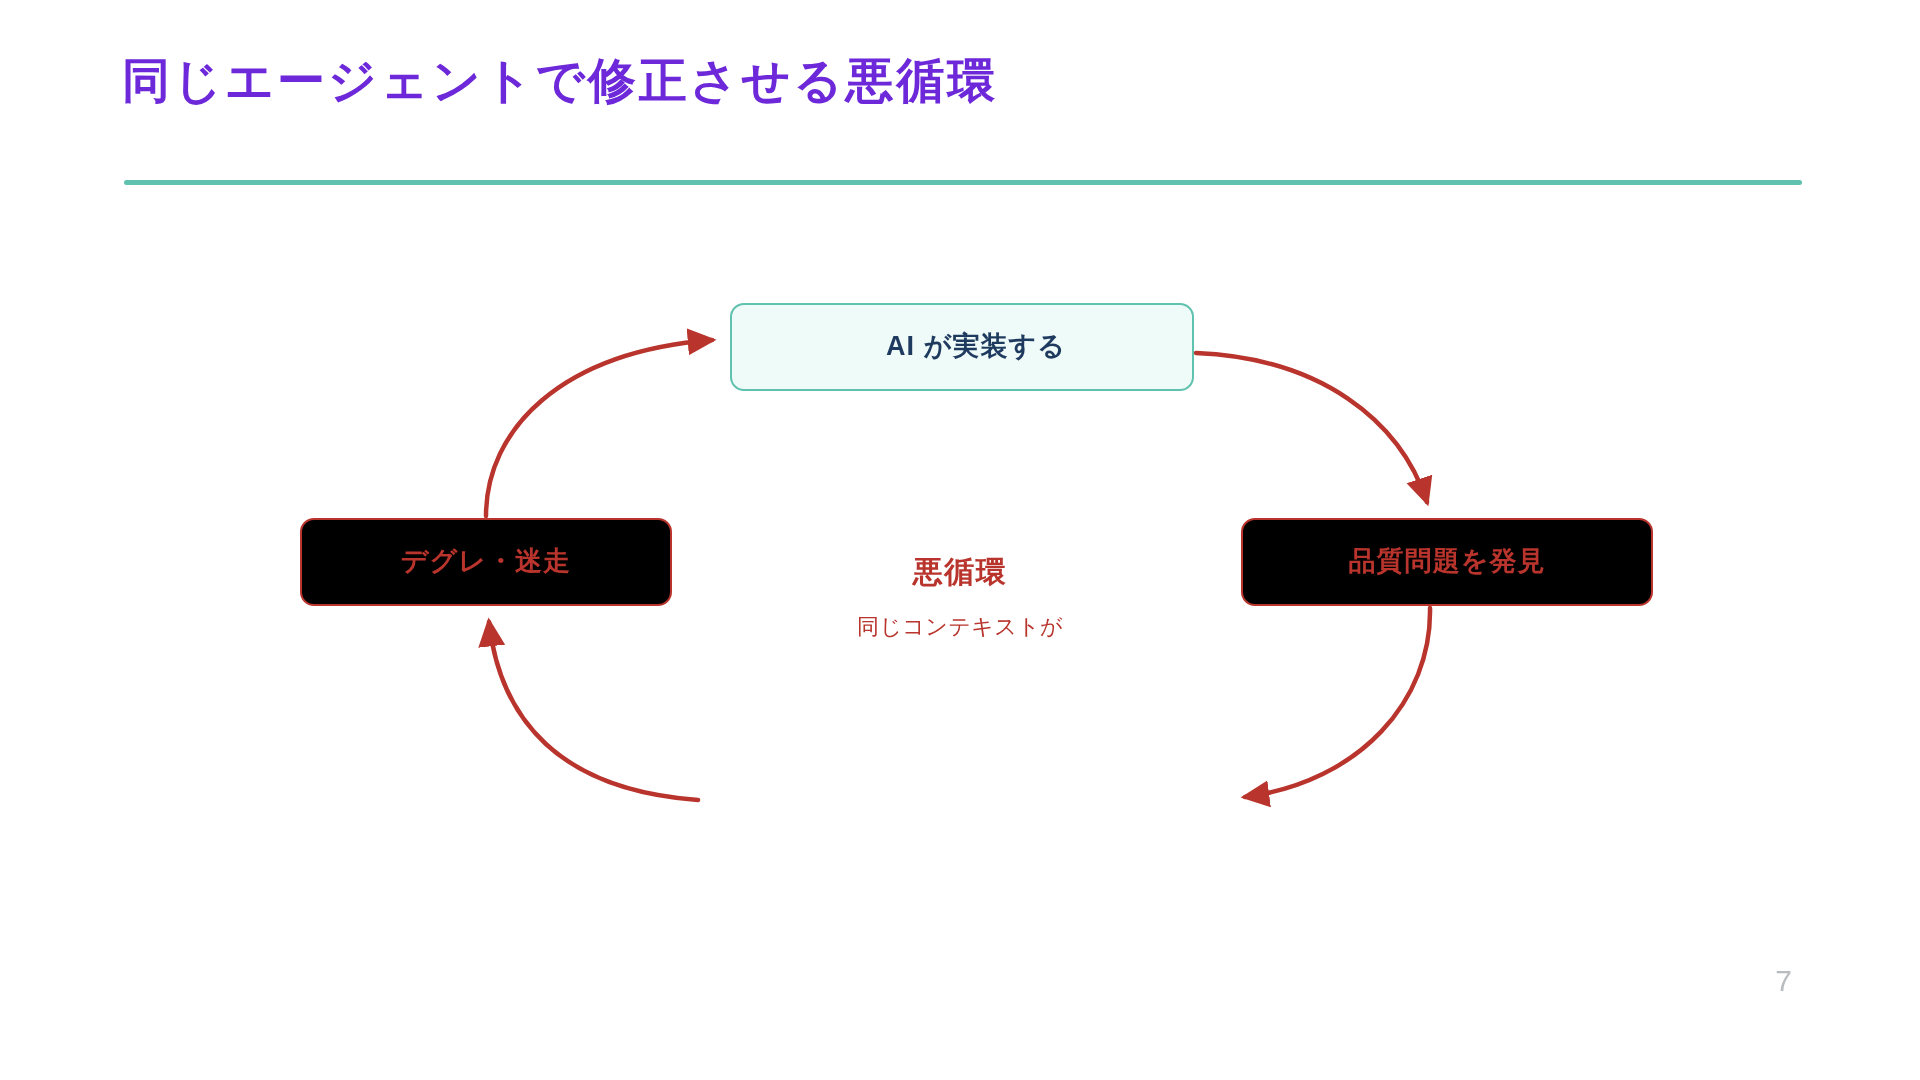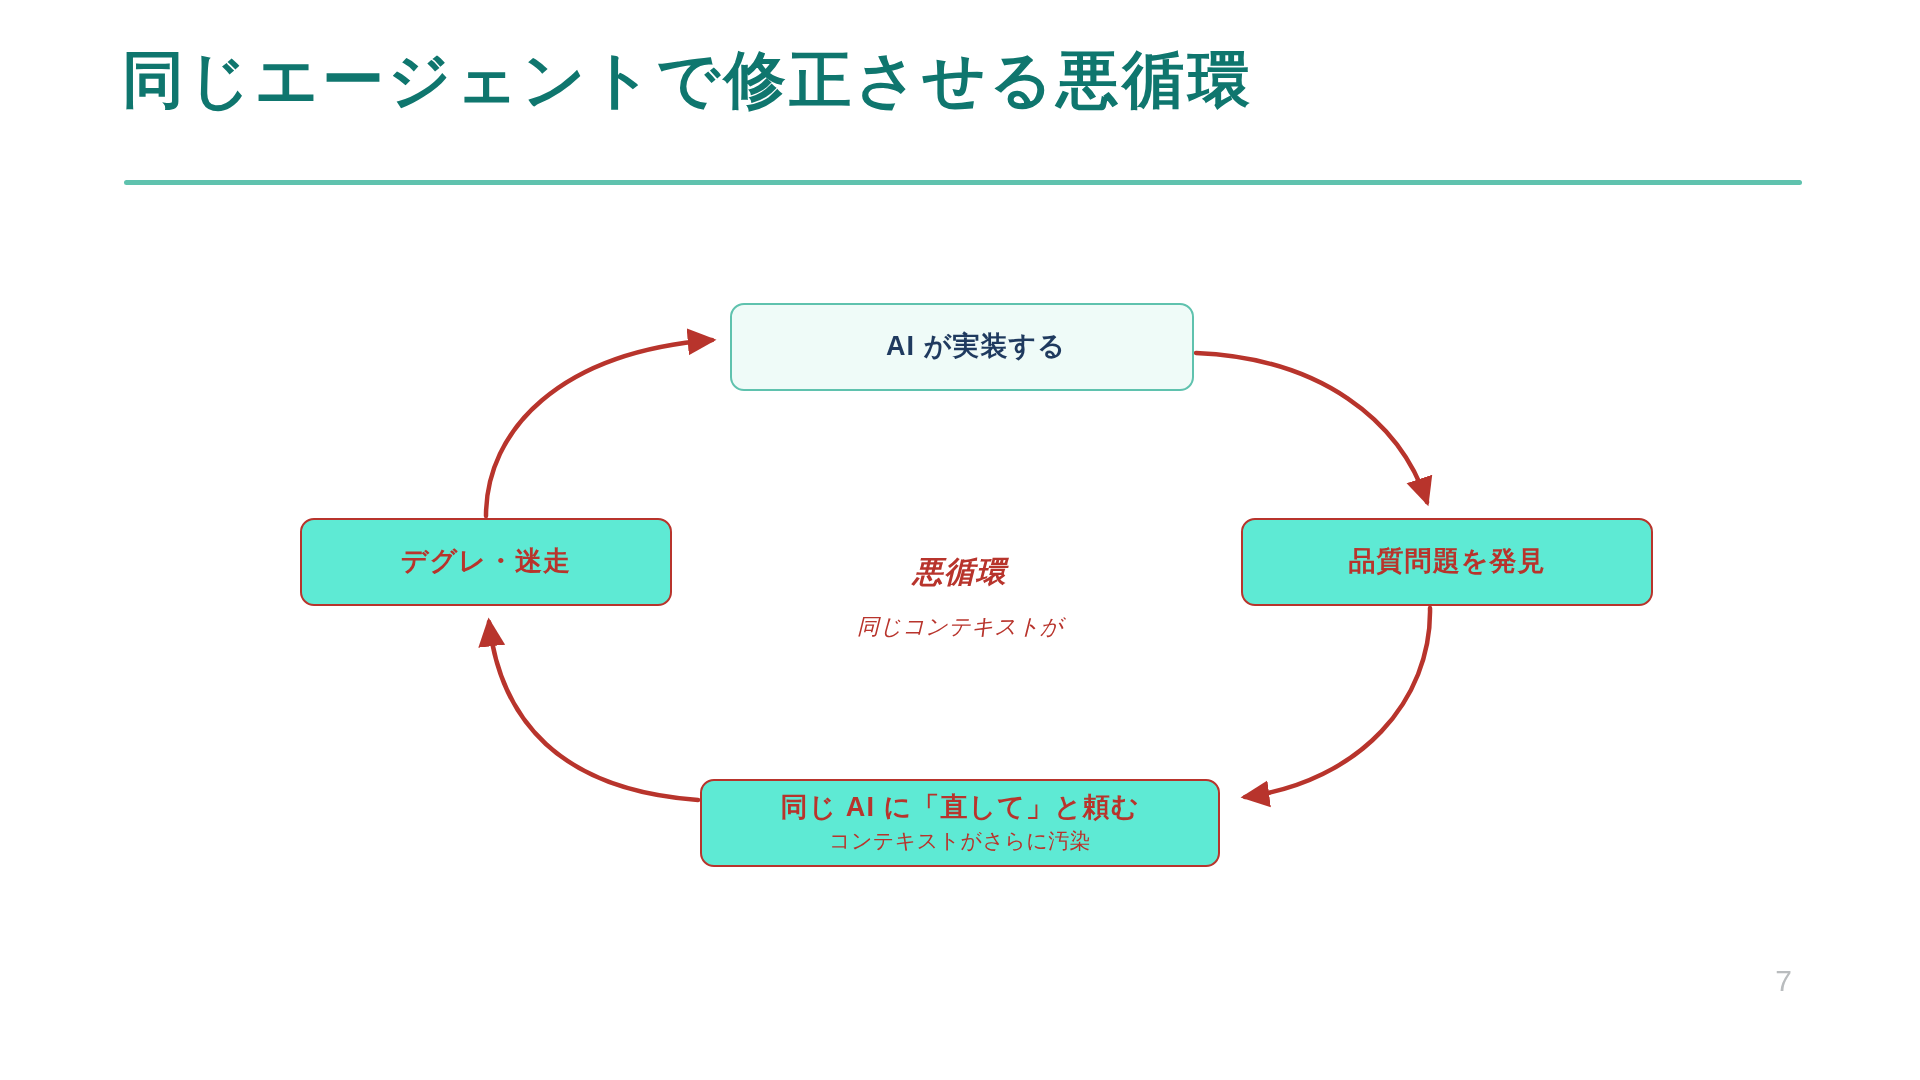--- a/index.html
+++ b/index.html
@@ -13,24 +13,24 @@
     position: relative;
     overflow: hidden;
     font-family: "Liberation Sans", "DejaVu Sans", sans-serif;
     -webkit-font-smoothing: antialiased;
   }
 
   
   #slide-title {
     position: absolute;
     left: 122px;
-    top: 44px;
-    font-size: 62px;
+    top: 53px;
+    font-size: 48px;
     font-weight: 700;
-    color: #0f766e;
+    color: #6d28d9;
     letter-spacing: 0.06em;
     white-space: nowrap;
     line-height: 1.15;
   }
   #title-rule {
     position: absolute;
     left: 124px;
     top: 180px;
     width: 1678px;
     height: 5px;
@@ -80,21 +80,21 @@
     margin-top: 2px;
   }
 
   .node.teal {
     background: #effbf8;
     border: 2.5px solid #5fc2ae;
   }
   .node.teal .node-title { color: #1f3a5f; margin-left: 28px; }
 
   .node.rose {
-    background: #5eead4;
+    background: #000000;
     border: 2.5px solid #b8342c;
     align-items: center;
   }
   .node.rose .node-title { color: #b8342c; }
   .node.rose .node-sub { color: #b8342c; }
 
   #node-implement {
     left: 730px;  top: 303px;  width: 464px; height: 88px;
   }
   #node-quality {
@@ -108,21 +108,20 @@
   }
 
   
   #cycle-caption {
     position: absolute;
     left: 760px;
     top: 552px;
     width: 400px;
     text-align: center;
     color: #b8342c;
-    font-style: italic;
   }
   #cycle-caption .caption-title {
     font-size: 30px;
     font-weight: 700;
     letter-spacing: 0.05em;
     line-height: 1.3;
   }
   #cycle-caption .caption-line {
     font-size: 22px;
     font-weight: 400;
@@ -169,24 +168,20 @@
   </svg>
 
   <div class="node teal" id="node-implement">
     <div class="node-title">AI が実装する</div>
   </div>
 
   <div class="node rose" id="node-quality">
     <div class="node-title">品質問題を発見</div>
   </div>
 
-  <div class="node rose" id="node-ask-fix">
-    <div class="node-title">同じ AI に「直して」と頼む</div>
-    <div class="node-sub">コンテキストがさらに汚染</div>
-  </div>
 
   <div class="node rose" id="node-degrade">
     <div class="node-title">デグレ・迷走</div>
   </div>
 
   <div id="cycle-caption">
     <div class="caption-title">悪循環</div>
     <div class="caption-lines">
       <div class="caption-line">同じコンテキストが</div>
     </div>

